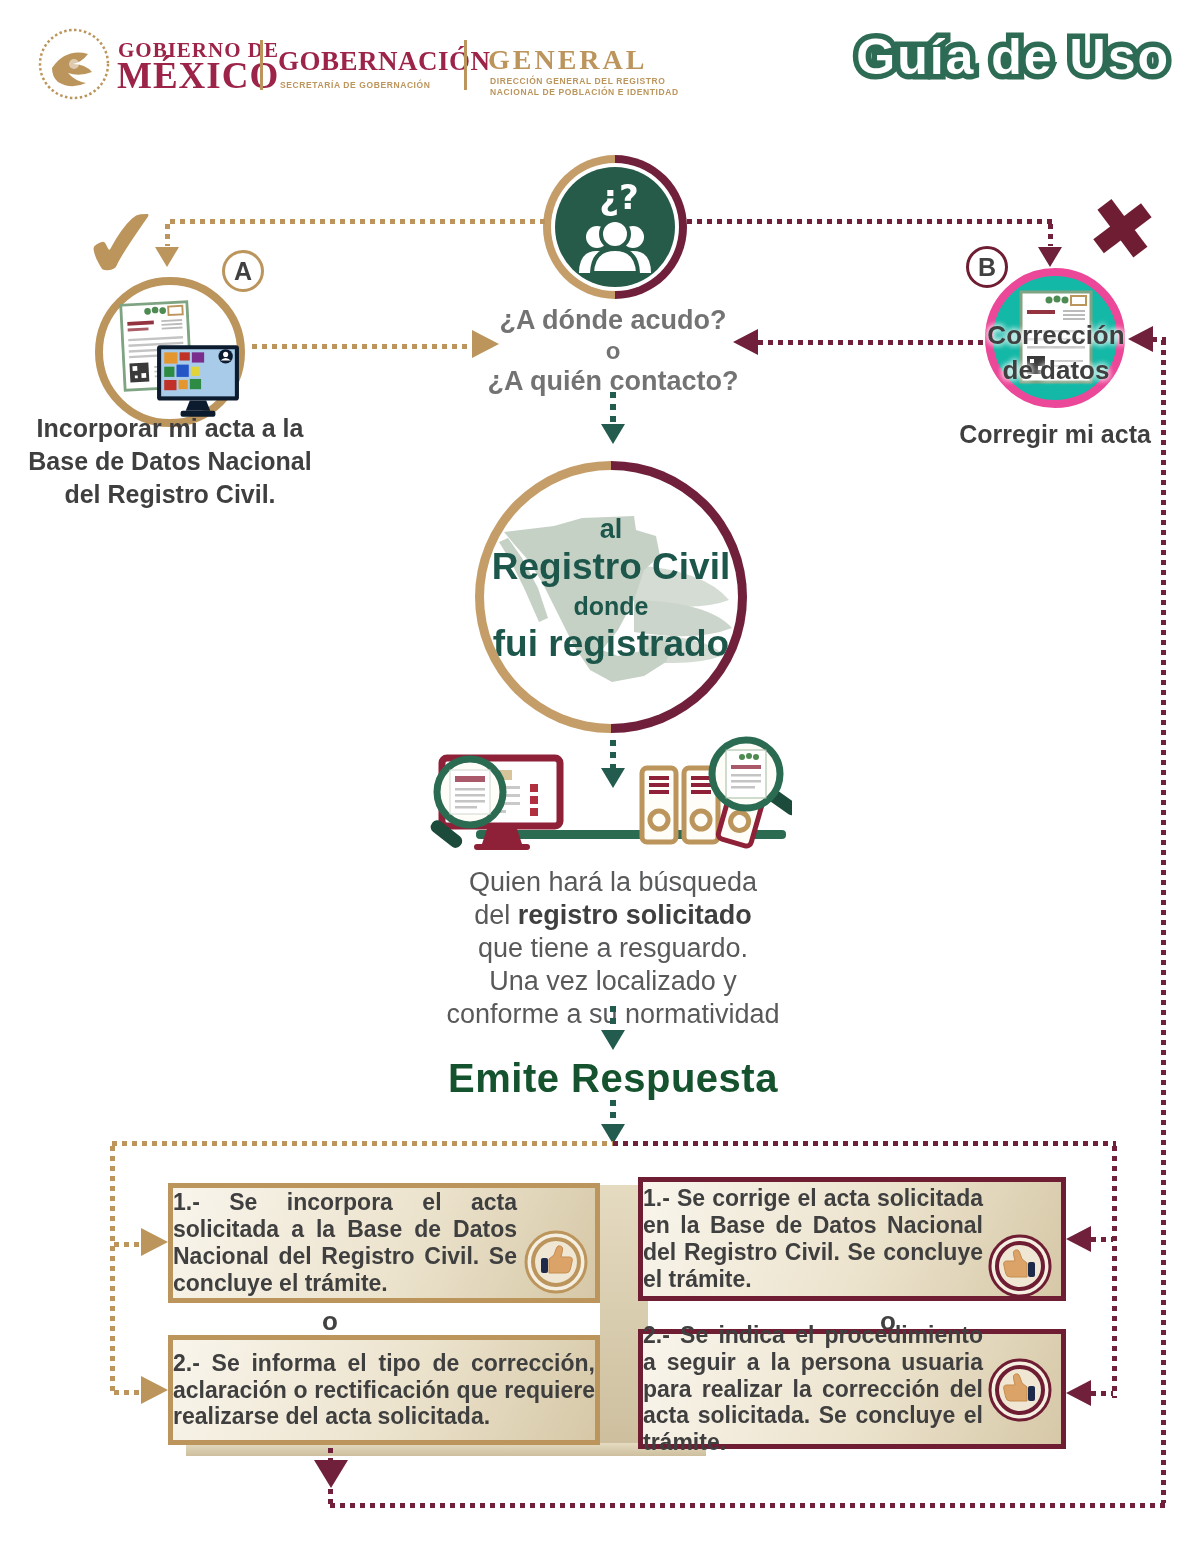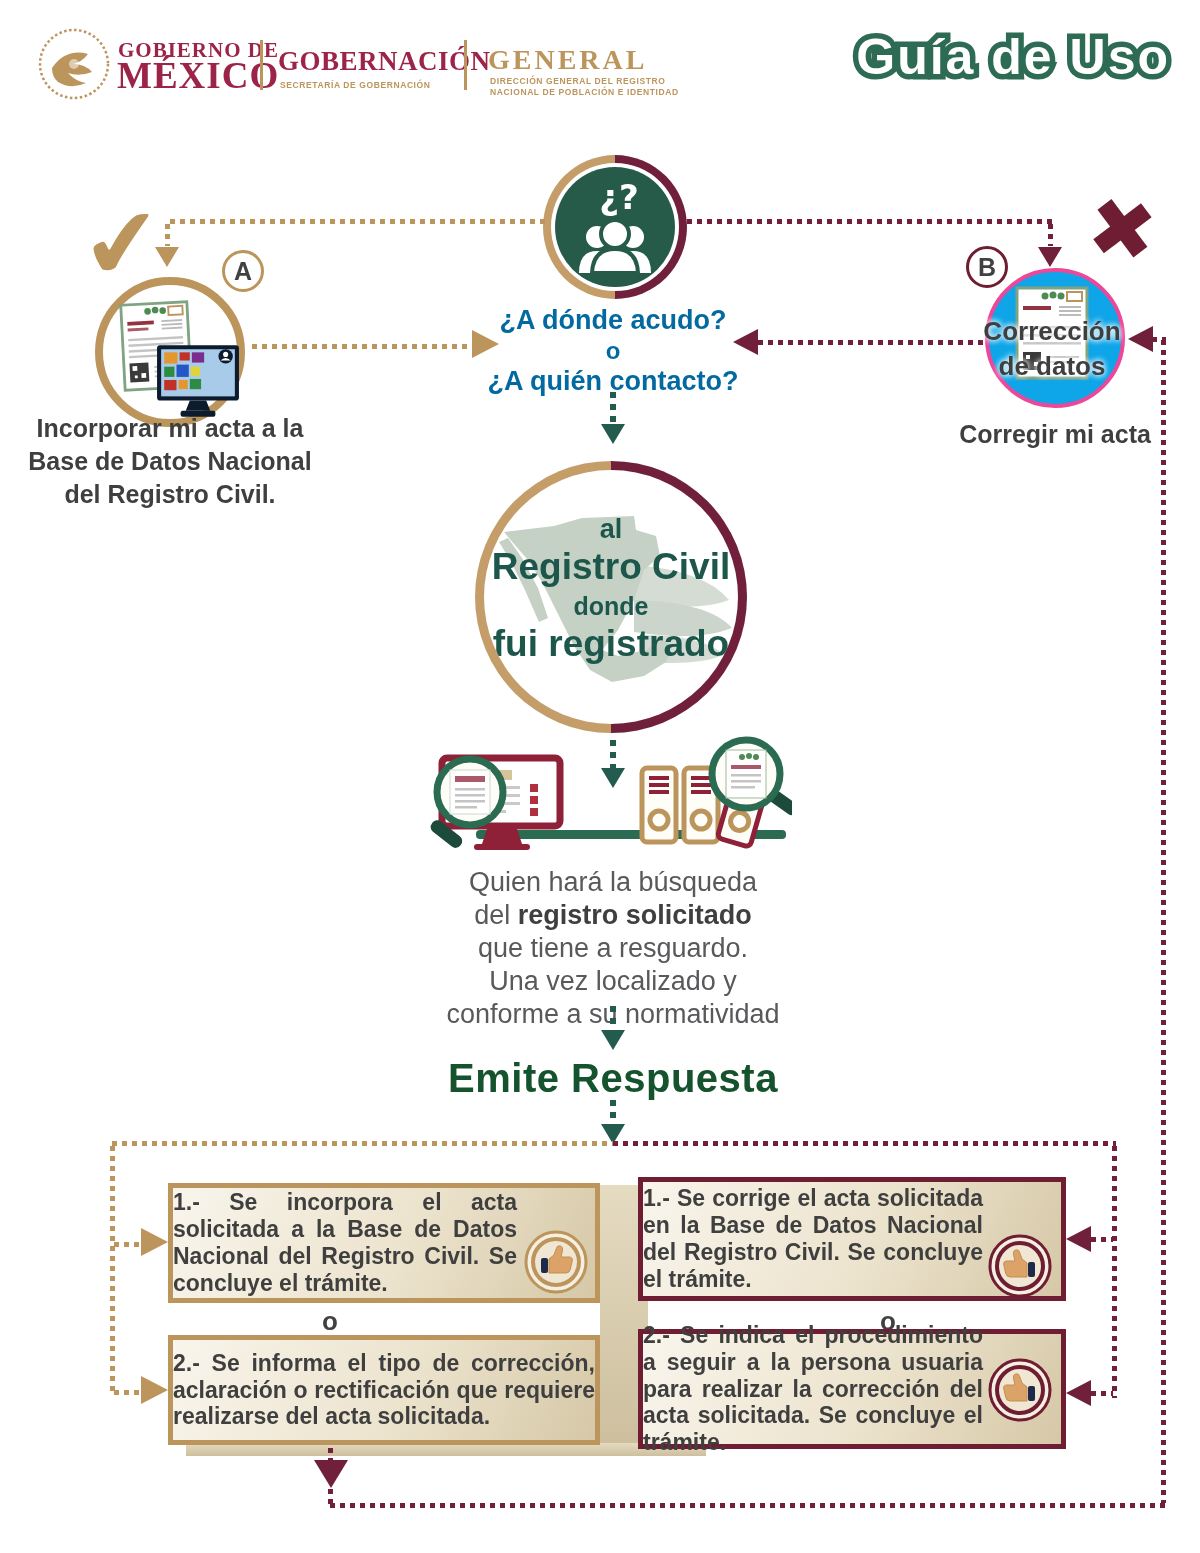--- a/index.html
+++ b/index.html
@@ -30,24 +30,24 @@
   .tri-d  { border-left:12px solid transparent; border-right:12px solid transparent; border-top:20px solid var(--c); }
   .tri-d-big { border-left:17px solid transparent; border-right:17px solid transparent; border-top:28px solid var(--c); }
   .tri-r  { border-top:14px solid transparent; border-bottom:14px solid transparent; border-left:27px solid var(--c); }
   .tri-l  { border-top:13px solid transparent; border-bottom:13px solid transparent; border-right:25px solid var(--c); }
 
   
   .ring { border-radius:50%; }
   .ring .inner { position:absolute; border-radius:50%; background:#fff; }
   .split-ring { background:conic-gradient(#70203A 0deg 180deg, #C49D69 180deg 360deg); }
   .solid-ring-tan { border:8px solid #BC955C; border-radius:50%; background:#fff; }
-  .solid-ring-mar { border:4px solid #ec4899; border-radius:50%; background:#0ea5e9; }
+  .solid-ring-mar { border:8px solid #ec4899; border-radius:50%; background:#14b8a6; }
 
   .qtext { font-size:27px; font-weight:bold; color:#3F3F3F; line-height:36px; }
-  .center-q { text-align:center; font-weight:bold; color:#0369a1; }
+  .center-q { text-align:center; font-weight:bold; color:#737373; }
   .badge-letter { border:3px solid #BC955C; border-radius:50%; width:42px; height:42px;
                   display:flex; align-items:center; justify-content:center;
                   font-size:25px; font-weight:bold; color:#414141; background:#fff; }
   .check-mark { font-size:96px; font-weight:bold; color:#BC955C; transform:rotate(-6deg); }
   .x-mark { font-size:82px; font-weight:bold; color:#6F1D33; transform:rotate(8deg); }
   .caption { font-weight:bold; color:#3F3F3F; font-size:25px; line-height:33px; text-align:center; }
 
   .bigc-text { text-align:center; font-weight:bold; color:#1D564A; }
   .bigc-l1 { font-size:27px; } .bigc-l2 { font-size:37px; line-height:44px; }
   .bigc-l3 { font-size:25px; line-height:34px; } .bigc-l4 { font-size:37px; line-height:42px; }

